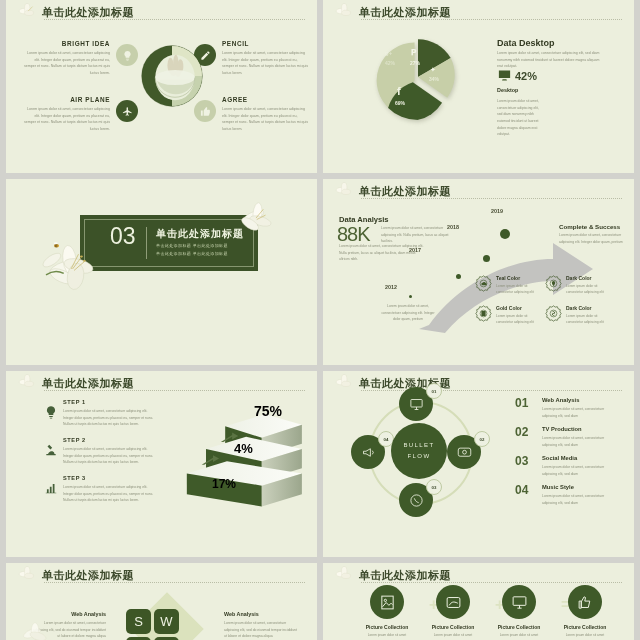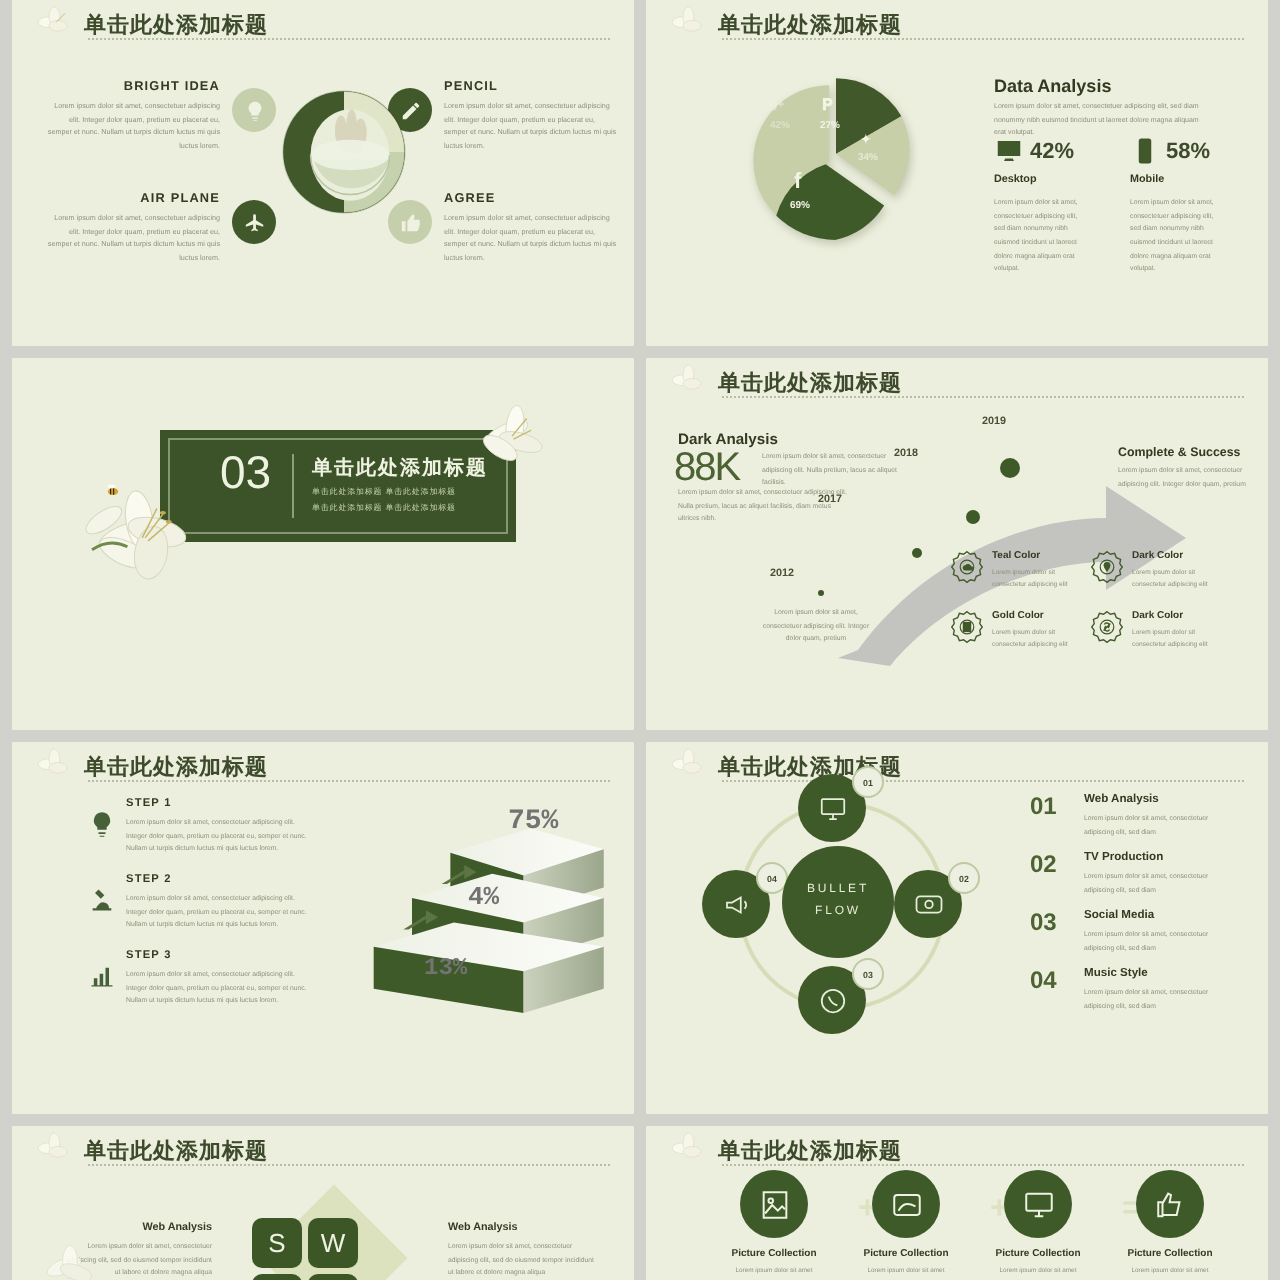--- a/index.html
+++ b/index.html
@@ -99,21 +99,21 @@
   .s4 .cc .cn{position:absolute;left:21px;top:0;font-size:5px;font-weight:700;color:#333a22;white-space:nowrap;}
   .s4 .cc .cp{position:absolute;left:21px;top:8px;width:46px;font-size:3.3px;line-height:1.9;color:#8d917c;}
 
   
   .s5 .stp{position:absolute;}
   .s5 .stp .sh{font-size:5.6px;font-weight:700;color:#333a22;letter-spacing:.6px;}
   .s5 .stp .sp{width:92px;font-size:3.4px;line-height:1.95;color:#8d917c;margin-top:3px;}
   .s5 .sicon{position:absolute;width:14px;height:14px;}
   .s5 .sicon svg{width:14px;height:14px;fill:#46603a;}
   .stairs{position:absolute;left:168px;top:24px;width:132px;height:122px;}
-  .s5 .pctL{position:absolute;font-weight:700;color:#737373;font-family:Liberation Mono, monospace;}
+  .s5 .pctL{position:absolute;font-weight:700;color:#000000;}
 
   
   .s6 .ring{position:absolute;left:46px;top:30px;width:100px;height:100px;border-radius:50%;
             border:2px solid #d5ddb8;}
   .s6 .cnode{position:absolute;border-radius:50%;background:#3f5a29;color:#e9eedc;
              display:flex;align-items:center;justify-content:center;}
   .s6 .cnode svg{width:15px;height:15px;}
   .s6 .cmid{position:absolute;left:68px;top:52px;width:56px;height:56px;border-radius:50%;
             background:#3f5a29;color:#e5ecd5;display:flex;flex-direction:column;
             align-items:center;justify-content:center;font-size:6px;letter-spacing:1.4px;line-height:1.8;}
@@ -248,44 +248,34 @@
       </svg>
       <div class="pieGlyph" style="left:88px;top:48px;font-size:8px;">𝐏</div>
       <div class="pieLbl" style="left:87px;top:60px;">27%</div>
       <div class="pieGlyph" style="left:107px;top:66px;font-size:7px;">✦</div>
       <div class="pieLbl" style="left:106px;top:76px;opacity:.72;">34%</div>
       <div class="pieGlyph" style="left:74px;top:85px;font-size:11px;">f</div>
       <div class="pieLbl" style="left:72px;top:100px;">69%</div>
       <div class="pieGlyph" style="left:62px;top:50px;font-size:6px;opacity:.55;">g+</div>
       <div class="pieLbl" style="left:62px;top:60px;opacity:.5;">42%</div>
 
-      <div class="dd-title">Data Analysis</div>
+      <div class="dd-title">Data Desktop</div>
       <div class="dd-sub">Lorem ipsum dolor sit amet, consectetuer adipiscing elit, sed diam nonummy nibh euismod tincidunt ut laoreet dolore magna aliquam erat volutpat.</div>
 
       <div class="stat st-a">
         <div class="row1">
           <svg viewBox="0 0 24 24">
               <path d="M3 4h18v12H3zM9 18h6l1 2H8z"></path>
             </svg>
           <div class="pct">42%</div>
         </div>
         <div class="nm">Desktop</div>
         <div class="tx">Lorem ipsum dolor sit amet, consectetuer adipiscing elit, sed diam nonummy nibh euismod tincidunt ut laoreet dolore magna aliquam erat volutpat.</div>
       </div>
 
-      <div class="stat st-b">
-        <div class="row1">
-          <svg viewBox="0 0 24 24">
-              <rect x="7" y="2" width="10" height="20" rx="2"></rect>
-            </svg>
-          <div class="pct">58%</div>
-        </div>
-        <div class="nm">Mobile</div>
-        <div class="tx">Lorem ipsum dolor sit amet, consectetuer adipiscing elit, sed diam nonummy nibh euismod tincidunt ut laoreet dolore magna aliquam erat volutpat.</div>
-      </div>
     </div>
   </div>
 
   <div class="row r2">
 
     <div class="slide s3">
       <div class="band"></div>
       <div class="num">03</div>
       <div class="vrule"></div>
       <div class="st">单击此处添加标题</div>
@@ -341,21 +331,21 @@
           <ellipse cx="12" cy="11" rx="5" ry="3" fill="#f2f1e2" stroke="#ddddc8" stroke-width=".4"></ellipse>
         </svg>
         <div class="ttl">单击此处添加标题</div>
         <div class="rule"></div>
       </div>
 
       <svg style="position:absolute;left:18px;top:28px;width:270px;height:130px;" viewBox="0 0 270 130">
         <path d="M78 122 L88 118 C120 74 170 52 212 52 L212 36 L252 62 L212 88 L212 74 C178 74 132 92 104 126 Z" fill="#c3c3c0"></path>
       </svg>
 
-      <div class="da-t">Dark Analysis</div>
+      <div class="da-t">Data Analysis</div>
       <div class="da-n">88K</div>
       <div class="da-p1">Lorem ipsum dolor sit amet, consectetuer adipiscing elit. Nulla pretium, lacus ac aliquet facilisis.</div>
       <div class="da-p2">Lorem ipsum dolor sit amet, consectetuer adipiscing elit. Nulla pretium, lacus ac aliquet facilisis, diam metus ultrices nibh.</div>
 
       <div class="yr" style="left:62px;top:105px;">2012</div>
       <div class="dot" style="left:86px;top:116px;width:3px;height:3px;"></div>
 
       <div class="yr" style="left:86px;top:68px;">2017</div>
       <div class="dot" style="left:133px;top:95px;width:5px;height:5px;"></div>
 
@@ -476,21 +466,21 @@
 
         <polygon points="14,90 60,76 146,90 100,104" fill="url(#topg)"></polygon>
         <polygon points="14,90 100,104 100,128 14,114" fill="#3f5a29"></polygon>
         <polygon points="100,104 146,90 146,114 100,128" fill="url(#sideg)"></polygon>
 
         <path d="M34,80 l10,-6 l0,3 l7,-4 l-7,-4 l0,3 l-13,8 z" fill="#5c7444"></path>
         <path d="M56,54 l10,-6 l0,3 l7,-4 l-7,-4 l0,3 l-13,8 z" fill="#5c7444"></path>
       </svg>
       <div class="pctL" style="left:248px;top:32px;font-size:14px;">75%</div>
       <div class="pctL" style="left:228px;top:70px;font-size:13px;">4%</div>
-      <div class="pctL" style="left:206px;top:106px;font-size:12px;">13%</div>
+      <div class="pctL" style="left:206px;top:106px;font-size:12px;">17%</div>
     </div>
 
     <div class="slide s6">
       <div class="hdr">
         <svg class="flower" viewBox="0 0 24 20">
           <ellipse cx="7" cy="9" rx="6" ry="3" fill="#faf9ee" stroke="#ddddc8" stroke-width=".4"></ellipse>
           <ellipse cx="10" cy="6" rx="3" ry="5.5" fill="#f7f6ea" stroke="#ddddc8" stroke-width=".4"></ellipse>
           <ellipse cx="12" cy="11" rx="5" ry="3" fill="#f2f1e2" stroke="#ddddc8" stroke-width=".4"></ellipse>
         </svg>
         <div class="ttl">单击此处添加标题</div>

